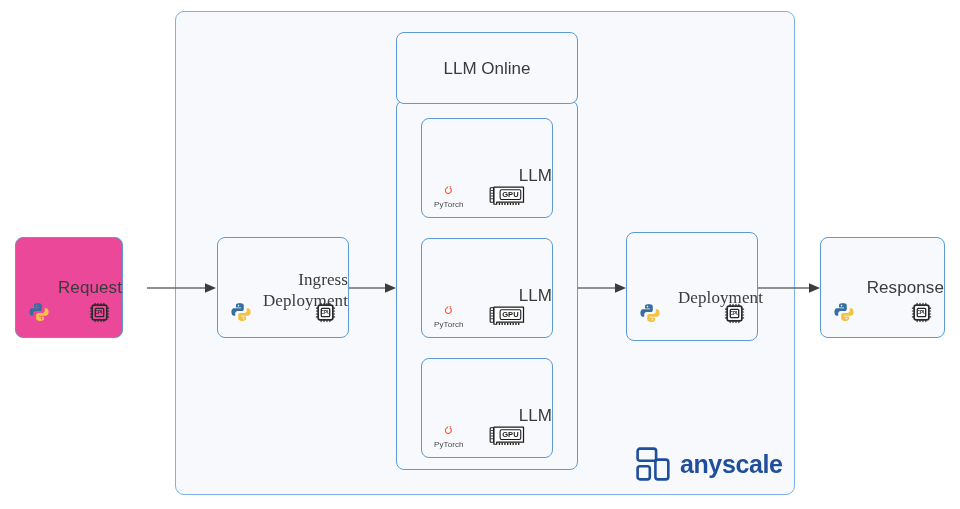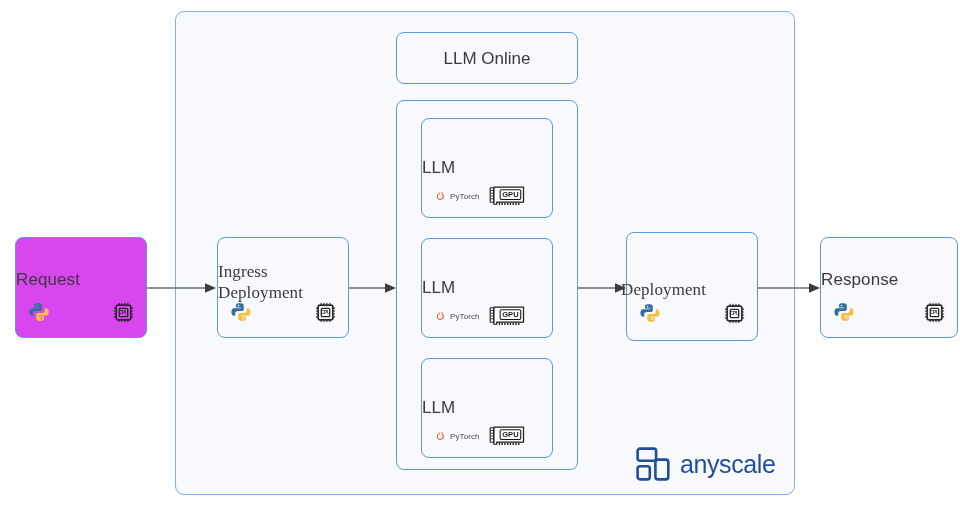--- a/index.html
+++ b/index.html
@@ -23,26 +23,27 @@
     position: absolute;
     box-sizing: border-box;
     background: #f7f9fc;
     border: 1.6px solid #5b9bd5;
     border-radius: 8px;
   }
   .node-label {
     position: absolute;
     left: 0;
     right: 0;
-    text-align: left;
+    text-align: right;
     color: #3b3b3b;
     font-size: 17px;
     line-height: 21px;
     letter-spacing: 0.1px;
     white-space: nowrap;
+    margin-top: 8px;
   }
   .node-label.two-line {
     white-space: normal;
     font-family: Liberation Serif, serif;
   }
 
   
   #outer-container {
     position: absolute;
     left: 175px;
@@ -65,21 +66,21 @@
     box-sizing: border-box;
     background: #f7f9fc;
     border: 1.6px solid #5b9bd5;
     border-radius: 8px;
   }
   #endpoint-title-box {
     position: absolute;
     left: 396px;
     top: 32px;
     width: 182px;
-    height: 52px;
+    height: 72px;
     box-sizing: border-box;
     background: #f7f9fc;
     border: 1.6px solid #5b9bd5;
     border-radius: 8px;
     display: flex;
     align-items: center;
     justify-content: center;
   }
   #endpoint-title-box .t {
     text-align: center;
@@ -112,20 +113,21 @@
 
   
   .gpu-icon { width: 51px; height: 22px; display:inline-block; }
   .gpu-icon svg { display:block; }
 
   
   .pytorch {
     display: flex;
     align-items: center;
     gap: 3px;
+    flex-direction: column;
   }
   .pytorch svg { display:block; }
   .pytorch .pt-text {
     font-size: 8px;
     color: #4a4a4a;
     letter-spacing: 0.1px;
     font-family: "Liberation Sans", sans-serif;
   }
 
   
@@ -141,21 +143,21 @@
     left: 636px;
     top: 447px;
     display: flex;
     align-items: center;
     gap: 10px;
   }
   #anyscale-logo .mark { width: 34px; height: 34px; }
   #anyscale-logo .mark svg { display:block; }
   #anyscale-logo .wordmark {
     font-size: 25px;
-    font-weight: normal;
+    font-weight: bold;
     color: #1f4e9c;
     letter-spacing: -0.4px;
     font-family: "Liberation Sans", sans-serif;
   }
 </style>
 </head>
 <body>
 
 <div id="canvas">
 
@@ -267,21 +269,21 @@
             <rect x="30" y="26" width="2" height="3"></rect>
               <rect x="34" y="26" width="2" height="3"></rect>
             <rect x="38" y="26" width="2" height="3"></rect>
               <rect x="42" y="26" width="2" height="3"></rect>
           </g>
         </svg>
       </span>
     </div>
   </div>
 
-  <div class="node" style="left:15px; top:237px; width:132px; height:101px; background:#d946ef;">
+  <div class="node" style="left:15px; top:237px; width:108px; height:101px; background:#ec4899;">
     <div class="node-label" style="top:31px;">Request</div>
     <div class="icon-row" style="bottom:12px;">
       <span class="py-icon">
         <svg width="22" height="22" viewBox="0 0 24 24" aria-hidden="true">
           <path d="M11.9 2.1c-1.6 0-2.9.2-3.9.6-1 .4-1.5 1.1-1.5 2.1v2.4h5.6v.8H4.4c-1.1 0-2 .6-2.5 1.7-.5 1.1-.5 2.3-.2 3.7.3 1.5 1.1 2.6 2.4 2.6h1.6v-2.6c0-1.3 1.1-2.5 2.6-2.5h4.7c1.1 0 2-.9 2-2V4.8c0-1-.6-1.7-1.7-2.1-.8-.4-1.9-.6-3.4-.6zM9.3 4.1c.5 0 .9.4.9.9s-.4.9-.9.9-.9-.4-.9-.9.4-.9.9-.9z" fill="#366e9f"></path>
           <path d="M12.1 21.9c1.6 0 2.9-.2 3.9-.6 1-.4 1.5-1.1 1.5-2.1v-2.4h-5.6v-.8h7.7c1.1 0 2-.6 2.5-1.7.5-1.1.5-2.3.2-3.7-.3-1.5-1.1-2.6-2.4-2.6h-1.6v2.6c0 1.3-1.1 2.5-2.6 2.5H11c-1.1 0-2 .9-2 2v4.1c0 1 .6 1.7 1.7 2.1.8.4 1.9.6 3.4.6zm2.6-2c-.5 0-.9-.4-.9-.9s.4-.9.9-.9.9.4.9.9-.4.9-.9.9z" fill="#f4c242"></path>
         </svg>
       </span>
       <span class="cpu-icon">
         <svg width="21" height="21" viewBox="0 0 24 24" aria-hidden="true">
@@ -384,21 +386,21 @@
               <line x1="20" y1="17" x2="22.4" y2="17"></line>
           </g>
           <rect x="3.6" y="3.6" width="16.8" height="16.8" rx="2.2" fill="none" stroke="#2a2a2a" stroke-width="1.9"></rect>
           <rect x="7.2" y="7.2" width="9.6" height="9.6" rx="1.2" fill="none" stroke="#2a2a2a" stroke-width="1.5"></rect>
           <text x="12" y="14.1" font-family="Liberation Sans, sans-serif" font-size="5.2" font-weight="bold" text-anchor="middle" fill="#2a2a2a">CPU</text>
         </svg>
       </span>
     </div>
   </div>
 
-  <div class="node" style="left:820px; top:237px; width:138px; height:101px;padding-left:36px;">
+  <div class="node" style="left:820px; top:237px; width:125px; height:101px;padding-left:36px;">
     <div class="node-label" style="top:31px;">Response</div>
     <div class="icon-row" style="bottom:12px;">
       <span class="py-icon">
         <svg width="22" height="22" viewBox="0 0 24 24" aria-hidden="true">
           <path d="M11.9 2.1c-1.6 0-2.9.2-3.9.6-1 .4-1.5 1.1-1.5 2.1v2.4h5.6v.8H4.4c-1.1 0-2 .6-2.5 1.7-.5 1.1-.5 2.3-.2 3.7.3 1.5 1.1 2.6 2.4 2.6h1.6v-2.6c0-1.3 1.1-2.5 2.6-2.5h4.7c1.1 0 2-.9 2-2V4.8c0-1-.6-1.7-1.7-2.1-.8-.4-1.9-.6-3.4-.6zM9.3 4.1c.5 0 .9.4.9.9s-.4.9-.9.9-.9-.4-.9-.9.4-.9.9-.9z" fill="#366e9f"></path>
           <path d="M12.1 21.9c1.6 0 2.9-.2 3.9-.6 1-.4 1.5-1.1 1.5-2.1v-2.4h-5.6v-.8h7.7c1.1 0 2-.6 2.5-1.7.5-1.1.5-2.3.2-3.7-.3-1.5-1.1-2.6-2.4-2.6h-1.6v2.6c0 1.3-1.1 2.5-2.6 2.5H11c-1.1 0-2 .9-2 2v4.1c0 1 .6 1.7 1.7 2.1.8.4 1.9.6 3.4.6zm2.6-2c-.5 0-.9-.4-.9-.9s.4-.9.9-.9.9.4.9.9-.4.9-.9.9z" fill="#f4c242"></path>
         </svg>
       </span>
       <span class="cpu-icon">
         <svg width="21" height="21" viewBox="0 0 24 24" aria-hidden="true">

